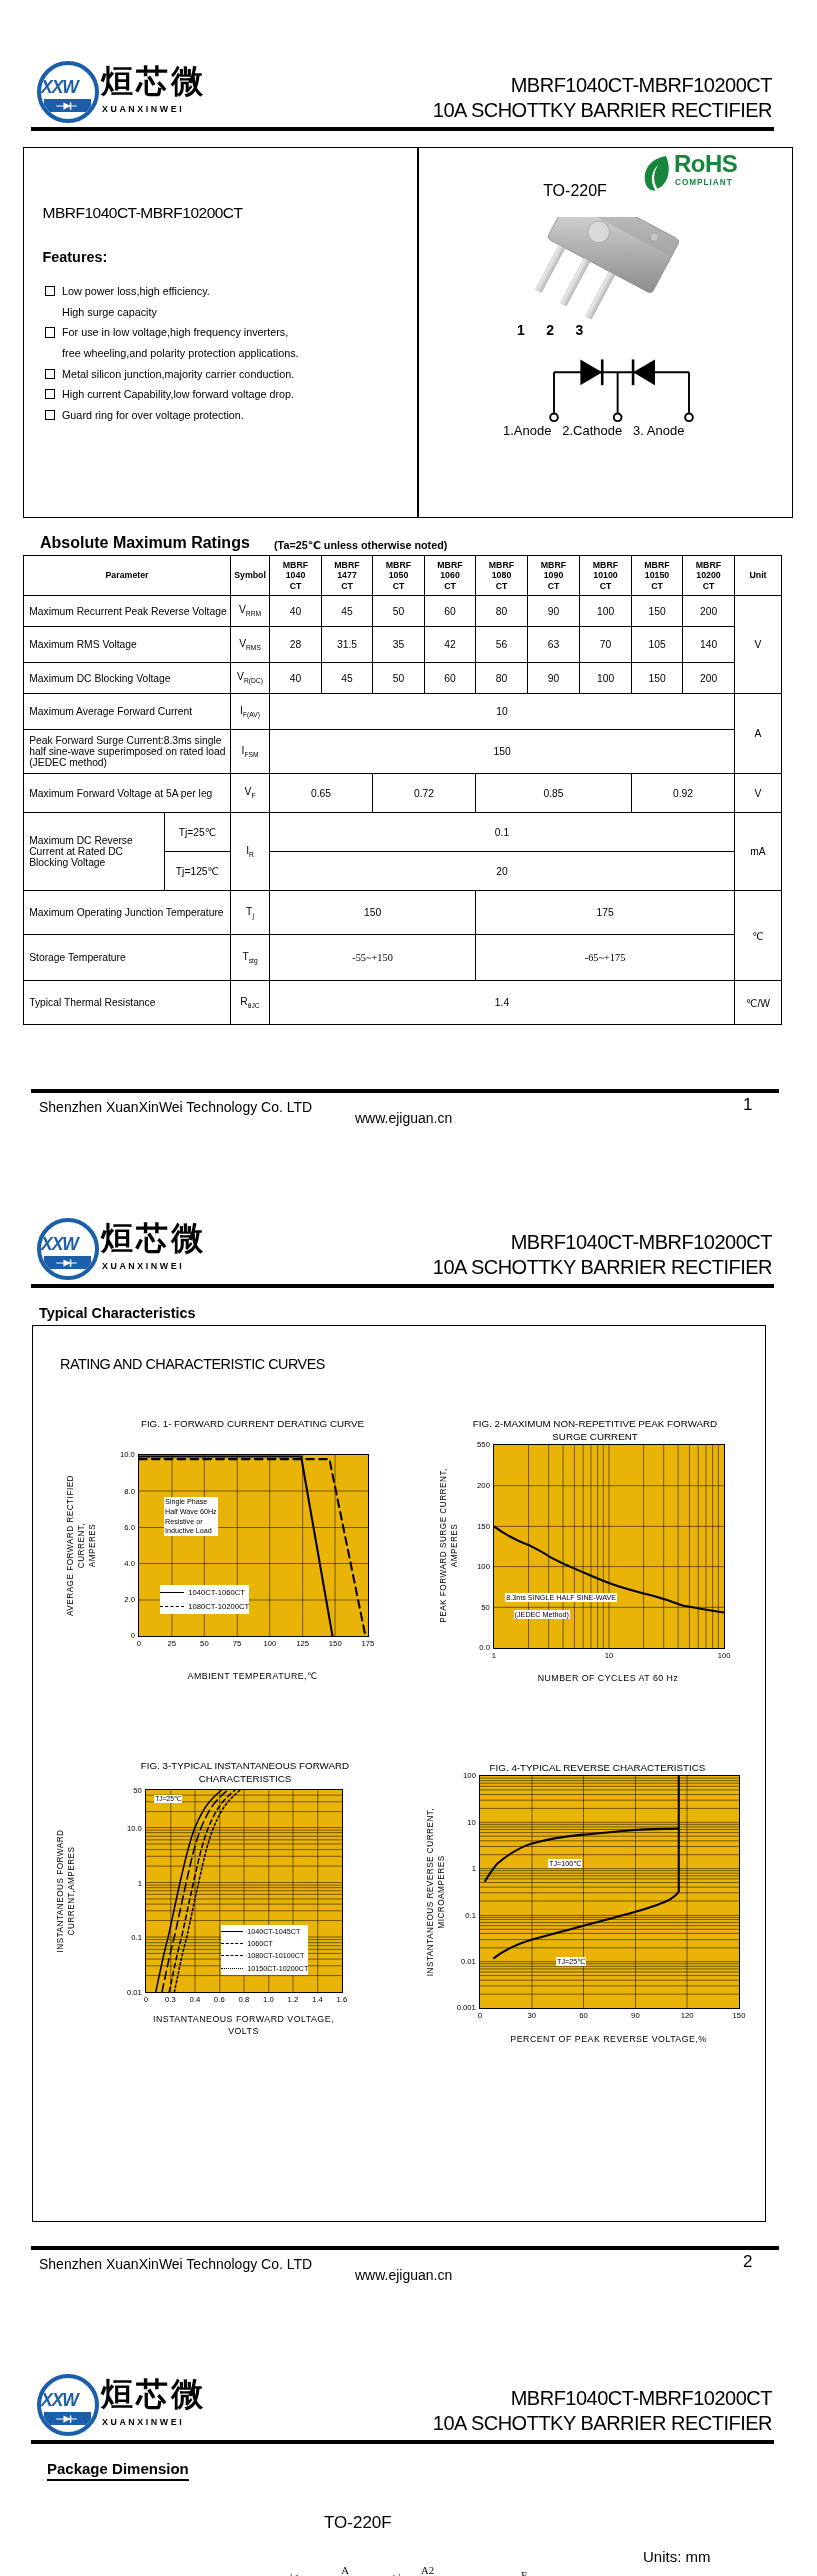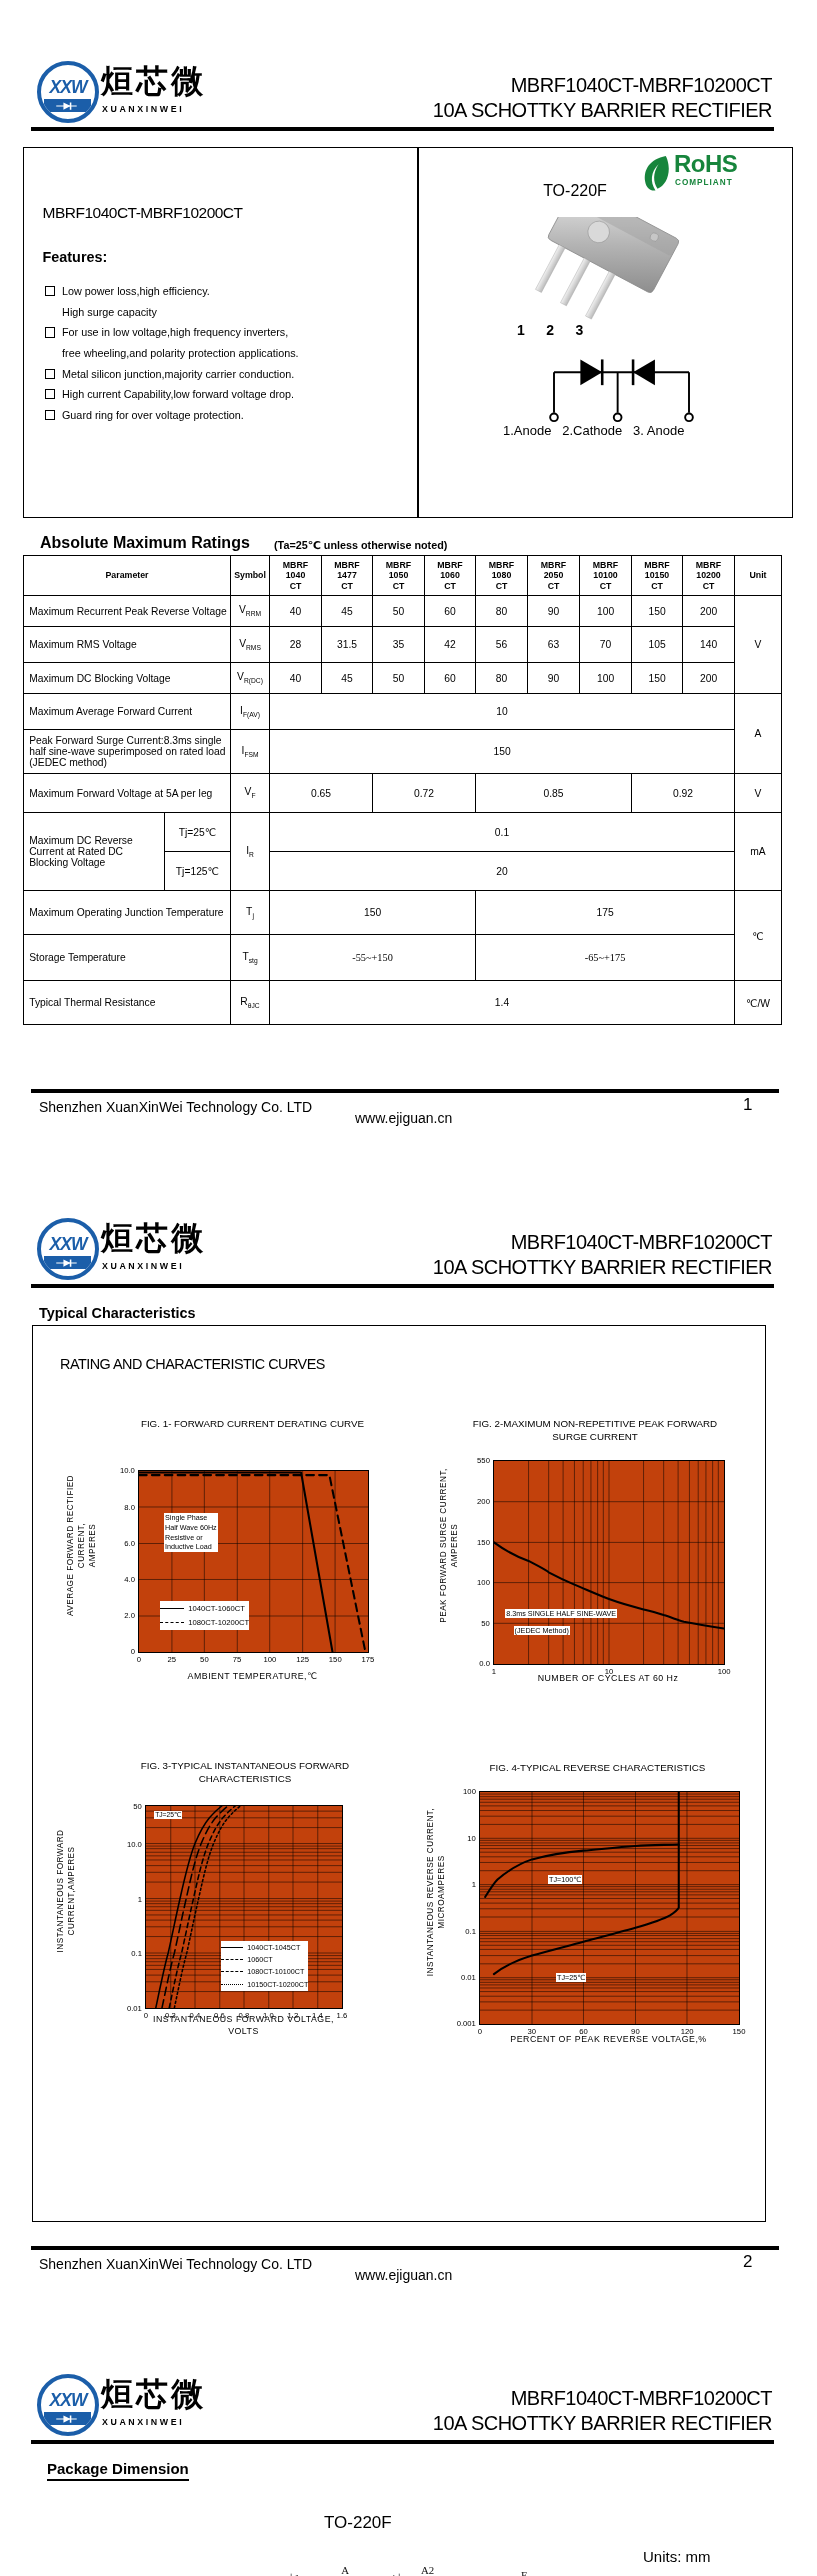--- a/index.html
+++ b/index.html
@@ -5,21 +5,21 @@
   html,body{margin:0;padding:0;background:#fff;}
   .doc{position:relative;width:818px;height:3470px;background:#fff;color:#000;
        font-family:"Liberation Sans","DejaVu Sans",sans-serif;overflow:hidden;}
   .page{position:absolute;left:0;width:818px;height:1157px;overflow:hidden;}
   .abs{position:absolute;}
 
   
   .logo{position:absolute;left:37px;top:61px;width:185px;height:68px;}
   .logo-circle{position:absolute;left:0;top:0;width:54px;height:54px;border-radius:50%;
                border:4.1px solid #1b5ea9;background:#fff;overflow:hidden;}
-  .logo-xxw{position:absolute;left:0;top:12.4px;width:100%;text-align:center;font-style:italic;
+  .logo-xxw{position:absolute;left:0;top:12.4px;width:100%;text-align:left;font-style:italic;
             font-weight:bold;font-size:17.5px;color:#1b5ea9;letter-spacing:-1px;}
   .logo-band{position:absolute;left:3.1px;top:34px;width:47px;height:13.4px;background:#1b5ea9;
              display:flex;align-items:center;justify-content:center;}
   .logo-cn{position:absolute;left:64px;top:-1px;font-size:32px;font-weight:bold;letter-spacing:3.1px;
            font-family:"DejaVu Sans",sans-serif;}
   .logo-en{position:absolute;left:65px;top:43px;font-size:8.8px;font-weight:bold;letter-spacing:2.6px;}
   .hdr-title{position:absolute;right:46px;top:73px;text-align:right;font-size:20px;
              letter-spacing:-0.5px;line-height:25px;white-space:nowrap;}
   .hdr-rule{position:absolute;left:31px;top:127px;width:743px;height:3.6px;background:#000;}
   .ftr-rule{position:absolute;left:31px;top:1089px;width:748px;height:3.6px;background:#000;}
@@ -54,21 +54,21 @@
   table.amr td.phead span{display:block;}
   .serif{font-family:"Liberation Serif","DejaVu Serif",serif;}
   tr.r78{height:40px;} tr.r60{height:31px;} tr.r70{height:36px;margin-top:25px;} tr.r85{height:44px;}
   tr.r75{height:39px;} tr.r90{height:46px;}
 
   
   .sec-title{position:absolute;left:39px;top:148px;font-size:14.4px;font-weight:bold;}
   .p2-box{position:absolute;left:32px;top:168px;width:732px;height:895px;border:1px solid #000;}
   .rating-t{position:absolute;left:27px;top:30px;font-size:14.4px;letter-spacing:-0.5px;}
   .figtitle{position:absolute;text-align:center;font-size:9.8px;line-height:13px;}
-  .plot{position:absolute;border:1px solid #000;background:#c2410c;margin-top:16px;}
+  .plot{position:absolute;border:1px solid #000;background:#eab308;}
   .plot > svg{position:absolute;left:0;top:0;width:100%;height:100%;display:block;}
   .ty{position:absolute;right:100%;margin-right:4.1px;top:-4.6px;bottom:-4.6px;display:flex;
       flex-direction:column;justify-content:space-between;align-items:flex-end;font-size:7.7px;line-height:9.3px;}
   .tx{position:absolute;top:100%;margin-top:3.1px;left:-8.8px;right:-8.8px;display:flex;
       justify-content:space-between;font-size:7.7px;}
   .tx span{width:17.5px;text-align:center;}
   .f3y span{position:absolute;right:100%;margin-right:4.1px;transform:translateY(-50%);font-size:7.7px;}
   .xlabel{position:absolute;text-align:center;font-size:8.8px;letter-spacing:0.5px;line-height:12px;}
   .vlabel{position:absolute;transform:rotate(-90deg);transform-origin:0 0;text-align:center;
           font-size:8.2px;line-height:10.8px;letter-spacing:0.5px;}
@@ -241,21 +241,21 @@
               <span>1060</span>
               <span>CT</span>
             </td>
         <td class="phead">
               <span>MBRF</span>
               <span>1080</span>
               <span>CT</span>
             </td>
         <td class="phead">
               <span>MBRF</span>
-              <span>2050</span>
+              <span>1090</span>
               <span>CT</span>
             </td>
         <td class="phead">
               <span>MBRF</span>
               <span>10100</span>
               <span>CT</span>
             </td>
         <td class="phead">
               <span>MBRF</span>
               <span>10150</span>

